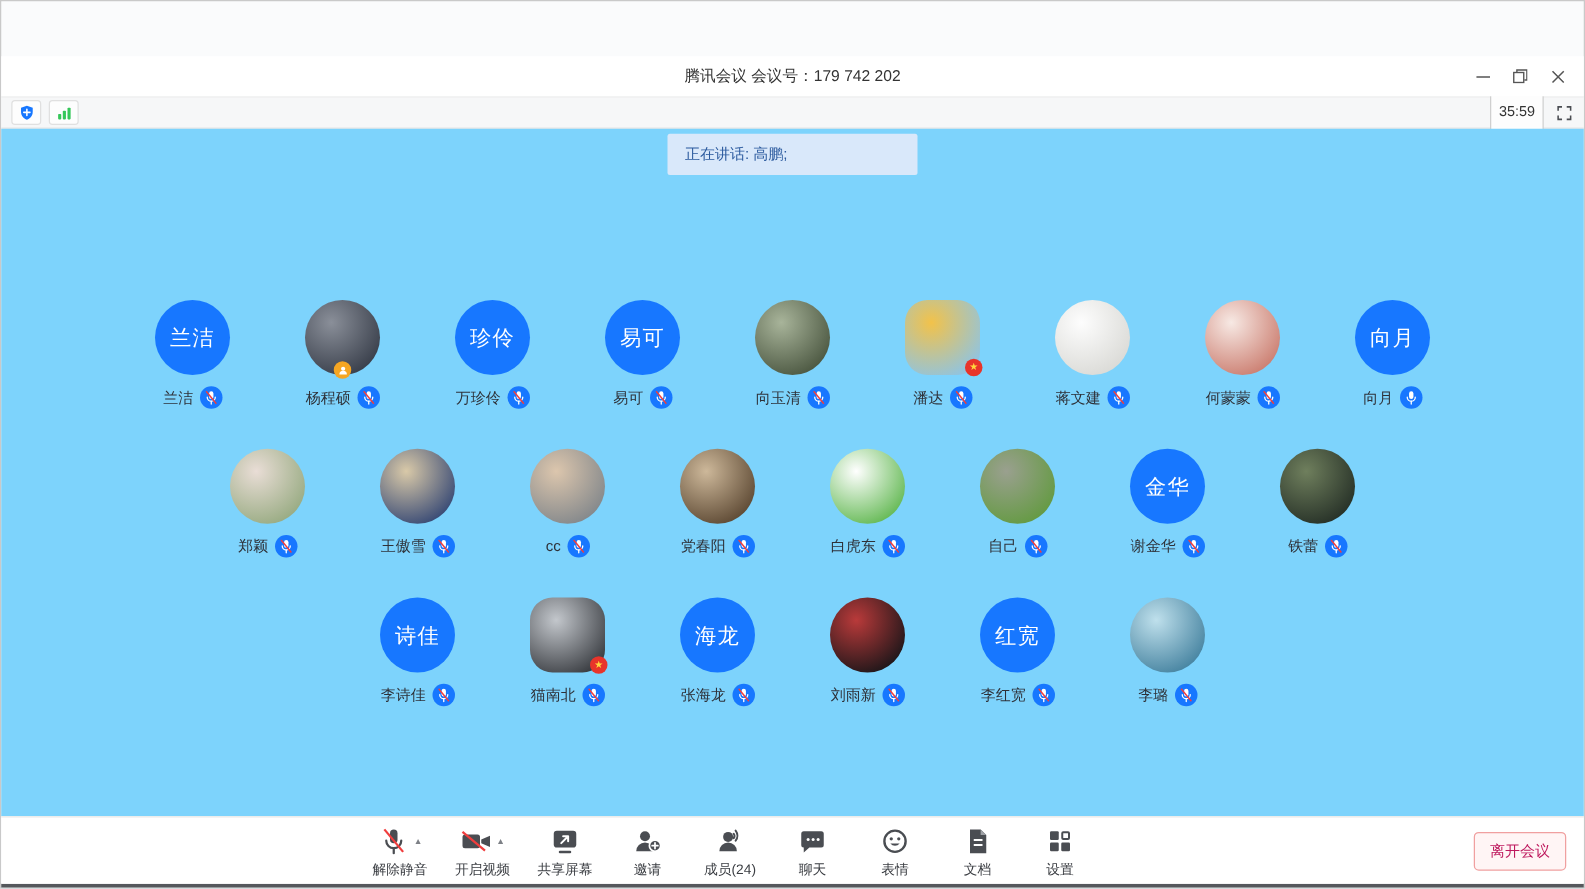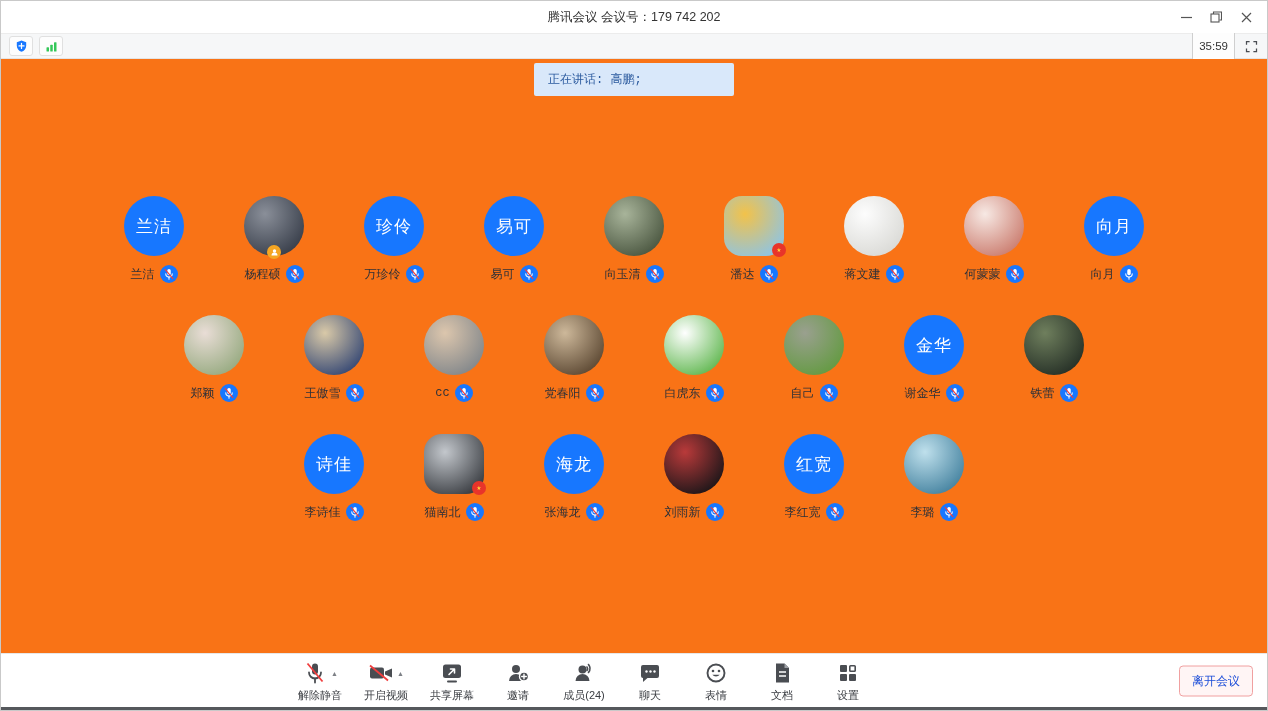--- a/index.html
+++ b/index.html
@@ -1,36 +1,36 @@
 <!DOCTYPE html>
 <html><head>
 <meta charset="utf-8">
 <style>
   * { margin:0; padding:0; box-sizing:border-box; }
   html,body { width:1268px; height:711px; overflow:hidden; }
   body { font-family:"Liberation Sans","DejaVu Sans",sans-serif; background:#e9e9e9; }
   .window { width:1268px; height:711px; display:flex; flex-direction:column; background:#fafbfc; border:1px solid #c9c9c9; position:relative; }
 
   
-  .titlebar { height:32px; background:#ffffff; position:relative; display:flex; align-items:center; justify-content:center; flex:0 0 auto; }
+  .titlebar { height:32px; background:#ffffff; position:relative; display:flex; align-items:center; justify-content:center; flex:0 0 auto;margin-top:44px; }
   .titlebar .title { font-size:12.5px; color:#333; }
   .win-controls { position:absolute; right:6px; top:0; height:32px; display:flex; align-items:center; }
   .win-btn { width:30px; height:28px; display:flex; align-items:center; justify-content:center; color:#555; cursor:default; }
   .win-btn svg { display:block; }
 
   
   .statusbar { height:26px; background:#f6f7f8; border-top:1px solid #ececec; border-bottom:1px solid #e4e4e4; display:flex; align-items:center; justify-content:space-between; padding:0 8px; flex:0 0 auto; }
   .status-left { display:flex; align-items:center; gap:6px; }
   .status-chip { width:24px; height:20px; border:1px solid #e0e0e0; border-radius:3px; background:#fdfdfd; display:flex; align-items:center; justify-content:center; }
   .status-right { display:flex; align-items:center; gap:8px; }
   .timer-box { border:1px solid #cfcfcf; background:#fdfdfd; border-radius:2px; font-size:11.5px; color:#333; padding:9px 6px; line-height:14px; }
   .fs-icon { width:16px; height:16px; display:flex; align-items:center; justify-content:center; }
 
   
-  .main { flex:1 1 auto; position:relative; background:#f97316; overflow:hidden;font-family:Liberation Mono, monospace; }
+  .main { flex:1 1 auto; position:relative; background:#7dd3fc; overflow:hidden; }
   .banner { margin:4px auto 0; width:fit-content; min-width:200px; background:#d9e8fa; color:#2b5a9e; font-size:12px; padding:8px 14px; border-radius:2px; text-align:left; }
 
   .grid { margin-top:100px; display:flex; flex-direction:column; gap:32px; }
   .p-row { display:flex; justify-content:center; }
   .p-cell { width:120px; display:flex; flex-direction:column; align-items:center; }
   .avatar { width:60px; height:60px; border-radius:50%; position:relative; flex:0 0 auto; background:#ddd; }
   .avatar.squircle { border-radius:30%; }
   .avatar.initials { background:#1777ff; color:#fff; font-size:17px; display:flex; align-items:center; justify-content:center; letter-spacing:1px; }
   .badge { position:absolute; width:14px; height:14px; border-radius:50%; display:flex; align-items:center; justify-content:center; }
   .badge.host { left:50%; transform:translateX(-50%); bottom:-3px; background:#f5a623; }
@@ -41,21 +41,21 @@
   .mic-badge svg { width:14px; height:14px; display:block; }
 
   
   .toolbar { height:54px; background:#ffffff; border-top:1px solid #e7e7e7; display:flex; align-items:center; justify-content:center; position:relative; flex:0 0 auto; }
   .toolbar-items { display:flex; align-items:flex-start; gap:14px; transform:translateX(-50px); }
   .tb-item { min-width:52px; display:flex; flex-direction:column; align-items:center; cursor:default; position:relative; padding:2px 2px 0;text-align:right; }
   .tb-icon-row { height:26px; display:flex; align-items:center; gap:3px; }
   .tb-icon { width:26px; height:26px; display:flex; align-items:center; justify-content:center; }
   .tb-caret { font-size:7px; color:#7d8086; line-height:1; }
   .tb-label { font-size:11px; color:#3a3d42; margin-top:2px; white-space:nowrap; }
-  .leave-btn { position:absolute; right:14px; top:50%; transform:translateY(-50%); background:#fff5f5; border:1px solid #f0a0a0; color:#1d4ed8; font-size:12px; border-radius:4px; padding:6px 12px; font-family:Liberation Mono, monospace; }
+  .leave-btn { position:absolute; right:14px; top:50%; transform:translateY(-50%); background:#fff5f5; border:1px solid #f0a0a0; color:#be185d; font-size:12px; border-radius:4px; padding:6px 12px; font-family:Liberation Mono, monospace; }
   .bottom-strip { height:3px; background:#55585c; flex:0 0 auto; }
 </style>
 </head>
 <body>
 
 <div class="window">
 
   <div class="titlebar">
     <div class="title">腾讯会议 会议号：179 742 202</div>
     <div class="win-controls">

